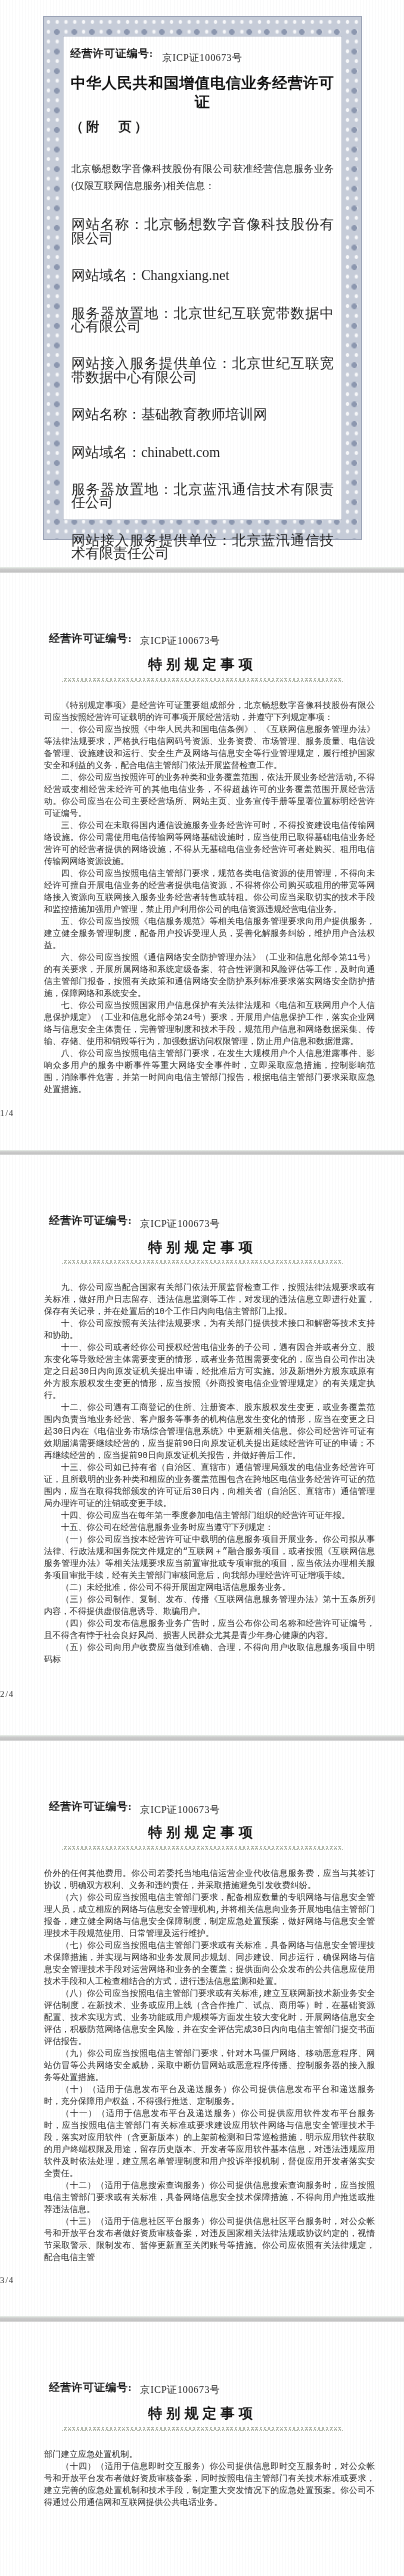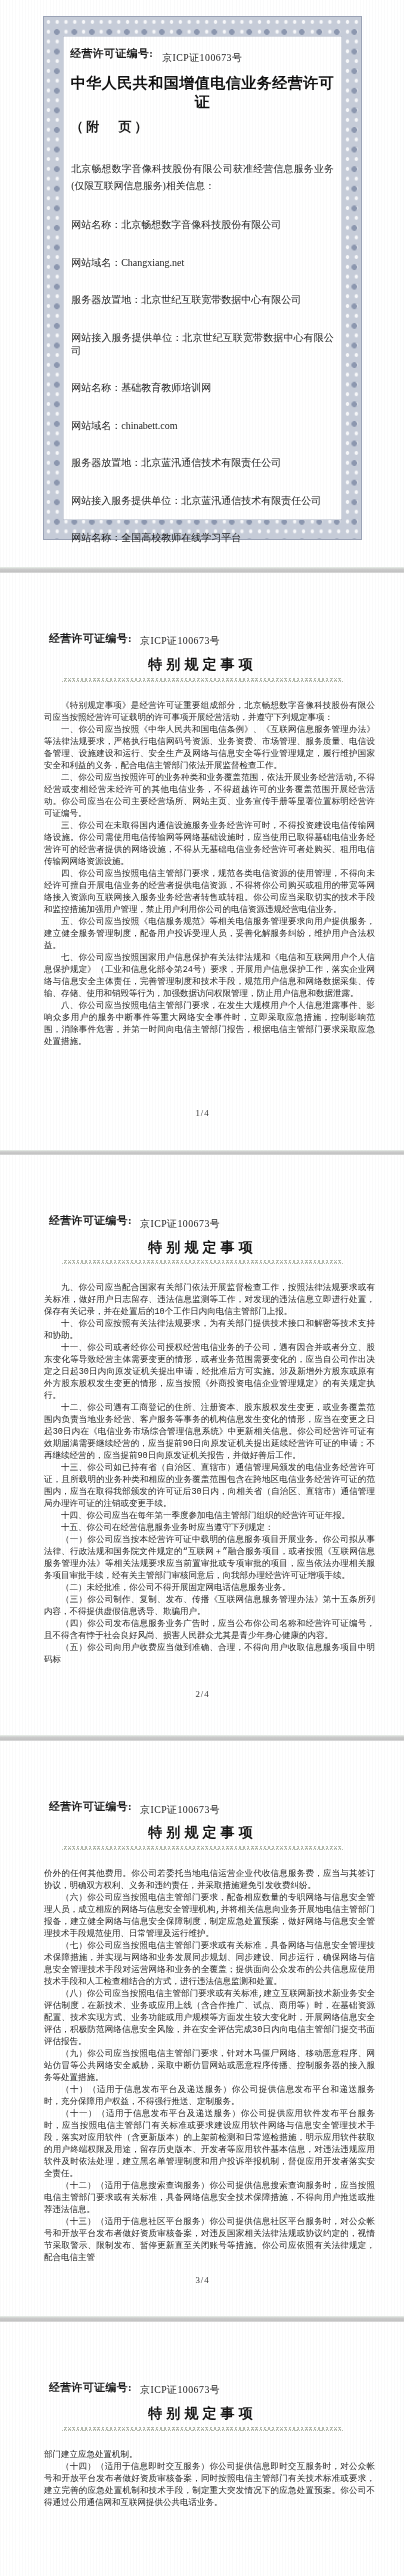--- a/index.html
+++ b/index.html
@@ -67,21 +67,21 @@
     font-size:13px;font-weight:700;
     margin-top:6.2px;letter-spacing:3.1px;
   }
   .cert-intro{
     margin:24px 1px 12px 1px;
     font-size:9.8px;line-height:17px;
     text-align:justify;
   }
   .entries{margin:2.1px 1px 0 1px;}
   .entry{
-    font-size:10px;line-height:13.4px;
+    font-size:14px;line-height:13.4px;
     margin-top:24px;
     text-align:justify;
   }
 
   
   .reg-head{
     padding-top:59px;
     margin-left:49px;
     font-size:10.8px;white-space:nowrap;
   }
@@ -106,21 +106,21 @@
     font-size:8.5px;
     line-height:12px;
     text-align:justify;
     color:#242424;
     font-family:Liberation Mono, monospace;
   }
   .reg-body .para{margin:0;text-indent:2em;}
   .reg-body .para.noindent{text-indent:0;}
   .page-no{
     position:absolute;left:0;right:0;
-    text-align:center;
+    text-align:left;
     font-size:8.8px;letter-spacing:1px;
     color:#333;
   }
   .pn2{bottom:32px}.pn3{bottom:36px}.pn4{bottom:31px}
 </style>
 </head>
 <body>
 
 <div class="doc">
 
@@ -161,20 +161,21 @@
     </div>
     <div class="reg-title">特别规定事项</div>
     <div class="zigzag"></div>
     <div class="reg-body">
         <p class="para">《特别规定事项》是经营许可证重要组成部分，北京畅想数字音像科技股份有限公司应当按照经营许可证载明的许可事项开展经营活动，并遵守下列规定事项：</p>
         <p class="para">一、你公司应当按照《中华人民共和国电信条例》、《互联网信息服务管理办法》等法律法规要求，严格执行电信网码号资源、业务资费、市场管理、服务质量、电信设备管理、设施建设和运行、安全生产及网络与信息安全等行业管理规定，履行维护国家安全和利益的义务，配合电信主管部门依法开展监督检查工作。</p>
         <p class="para">二、你公司应当按照许可的业务种类和业务覆盖范围，依法开展业务经营活动,不得经营或变相经营未经许可的其他电信业务，不得超越许可的业务覆盖范围开展经营活动。你公司应当在公司主要经营场所、网站主页、业务宣传手册等显著位置标明经营许可证编号。</p>
         <p class="para">三、你公司在未取得国内通信设施服务业务经营许可时，不得投资建设电信传输网络设施。你公司需使用电信传输网等网络基础设施时，应当使用已取得基础电信业务经营许可的经营者提供的网络设施，不得从无基础电信业务经营许可者处购买、租用电信传输网网络资源设施。</p>
         <p class="para">四、你公司应当按照电信主管部门要求，规范各类电信资源的使用管理，不得向未经许可擅自开展电信业务的经营者提供电信资源，不得将你公司购买或租用的带宽等网络接入资源向互联网接入服务业务经营者转售或转租。你公司应当采取切实的技术手段和监控措施加强用户管理，禁止用户利用你公司的电信资源违规经营电信业务。</p>
         <p class="para">五、你公司应当按照《电信服务规范》等相关电信服务管理要求向用户提供服务，建立健全服务管理制度，配备用户投诉受理人员，妥善化解服务纠纷，维护用户合法权益。</p>
+        <p class="para">六、你公司应当按照《通信网络安全防护管理办法》（工业和信息化部令第11号）的有关要求，开展所属网络和系统定级备案、符合性评测和风险评估等工作，及时向通信主管部门报备，按照有关政策和通信网络安全防护系列标准要求落实网络安全防护措施，保障网络和系统安全。</p>
         <p class="para">七、你公司应当按照国家用户信息保护有关法律法规和《电信和互联网用户个人信息保护规定》（工业和信息化部令第24号）要求，开展用户信息保护工作，落实企业网络与信息安全主体责任，完善管理制度和技术手段，规范用户信息和网络数据采集、传输、存储、使用和销毁等行为，加强数据访问权限管理，防止用户信息和数据泄露。</p>
         <p class="para">八、你公司应当按照电信主管部门要求，在发生大规模用户个人信息泄露事件、影响众多用户的服务中断事件等重大网络安全事件时，立即采取应急措施，控制影响范围，消除事件危害，并第一时间向电信主管部门报告，根据电信主管部门要求采取应急处置措施。</p>
       </div>
     <div class="page-no pn2">1/4</div>
   </div>
 
   <div class="divider"></div>
 
   <div class="sheet s3">
     <div class="reg-head">

